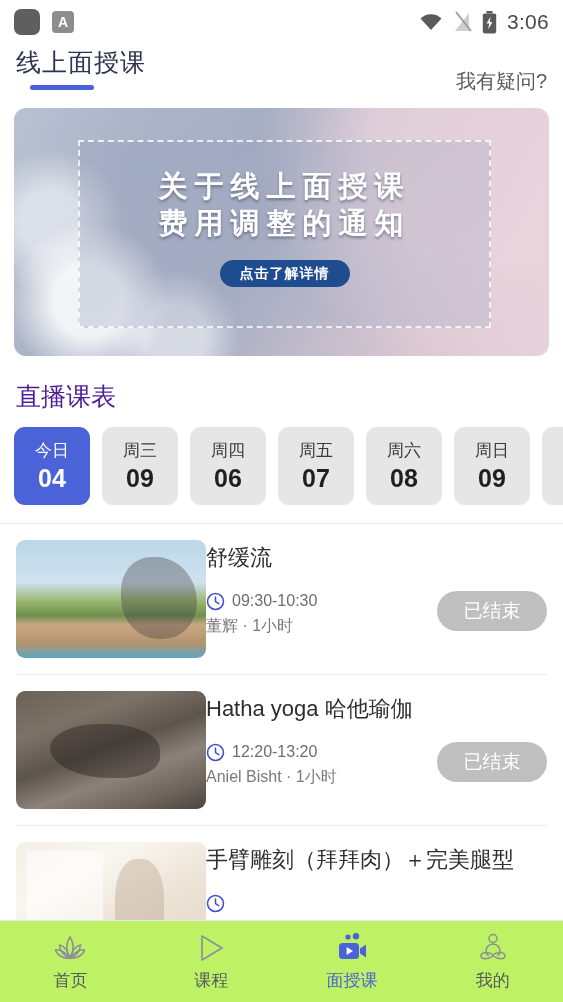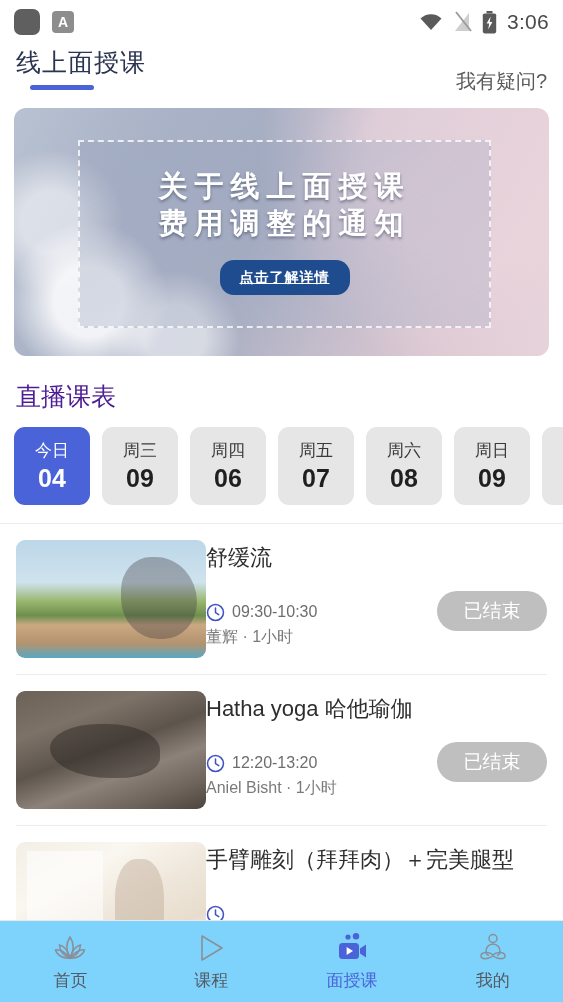--- a/index.html
+++ b/index.html
@@ -59,23 +59,23 @@
     border:2px dashed rgba(255,255,255,.78);
     background:linear-gradient(150deg,rgba(150,160,186,.42),rgba(160,168,192,.30) 55%,rgba(176,180,202,.40));
   }
   .banner-ln{
     text-align:center; color:#ffffff; font-weight:bold;
     letter-spacing:7px; font-size:29px; line-height:1.28;
     text-shadow:0 2px 3px rgba(60,66,90,.55);
   }
   .banner-ln.l1{ margin-top:26px; }
   .banner-cta{
-    margin:18px auto 0 auto; width:130px; height:35px; border-radius:14px;
+    margin:18px auto 0 auto; width:130px; height:27px; border-radius:14px;
     background:#1f4c8f; color:#ffffff; font-size:14px; font-weight:bold;
-    letter-spacing:1px; display:flex; align-items:center; justify-content:center;text-decoration:underline;
+    letter-spacing:1px; display:flex; align-items:center; justify-content:center;
   }
 
   
   .sec-title{
     margin:24px 0 0 16px; font-size:25px; color:#4c1d95;
   }
   .dates{
     display:flex; gap:12px; padding:14px 0 0 14px; overflow:hidden;
   }
   .date-chip{
@@ -108,37 +108,37 @@
   .thumb .fig{
     position:absolute; border-radius:50%;
   }
   .t1 .fig{ left:55%; top:14%; width:40%; height:70%; background:rgba(60,55,60,.35); border-radius:40% 55% 45% 50%; }
   .t2 .fig{ left:18%; top:28%; width:58%; height:46%; background:rgba(40,36,32,.45); border-radius:48% 52% 40% 60%; }
   .t3 .fig{ left:52%; top:14%; width:26%; height:78%; background:rgba(190,170,150,.45); border-radius:42% 42% 36% 36%; }
   .t3 .win{ position:absolute; left:6%; top:8%; width:40%; height:72%; background:rgba(255,255,255,.55); }
 
   .cinfo{ flex:1; padding-top:4px; position:relative; }
   .cname{ font-size:22px; color:#2e2e2e; line-height:1.3; }
-  .cmeta{ margin-top:30px; }
+  .cmeta{ margin-top:19px; }
   .ctime{ display:flex; align-items:center; gap:7px; }
   .clock{ width:19px; height:19px; flex:0 0 auto; }
   .ctime-txt{ font-size:16px; color:#6d6d6d; }
   .cteacher{ font-size:16px; color:#7a7a7a; margin-top:5px; }
   .cstatus{
     position:absolute; right:0; top:51px;
     width:110px; height:40px; border-radius:21px;
     background:#bfbfbf; color:#ffffff; font-size:19px;
     display:flex; align-items:center; justify-content:center;
   }
   .c-sep{ height:1px; background:#ececec; margin:16px 16px 0 16px; }
 
   
   .tabbar{
     position:absolute; left:0; bottom:0; width:563px; height:82px;
-    background:#7dd3fc; border-top:1px solid #e9e9ec;
+    background:#bef264; border-top:1px solid #e9e9ec;
     display:flex; align-items:center;
   }
   .tab{
     flex:1; display:flex; flex-direction:column; align-items:center;
     justify-content:center; gap:5px;
   }
   .tab-label{ font-size:17px; color:#555a63; }
   .tab.active .tab-label{ color:#4b63d8; }
   .tab-icon{ height:32px; display:flex; align-items:center; justify-content:center; }
 </style>

